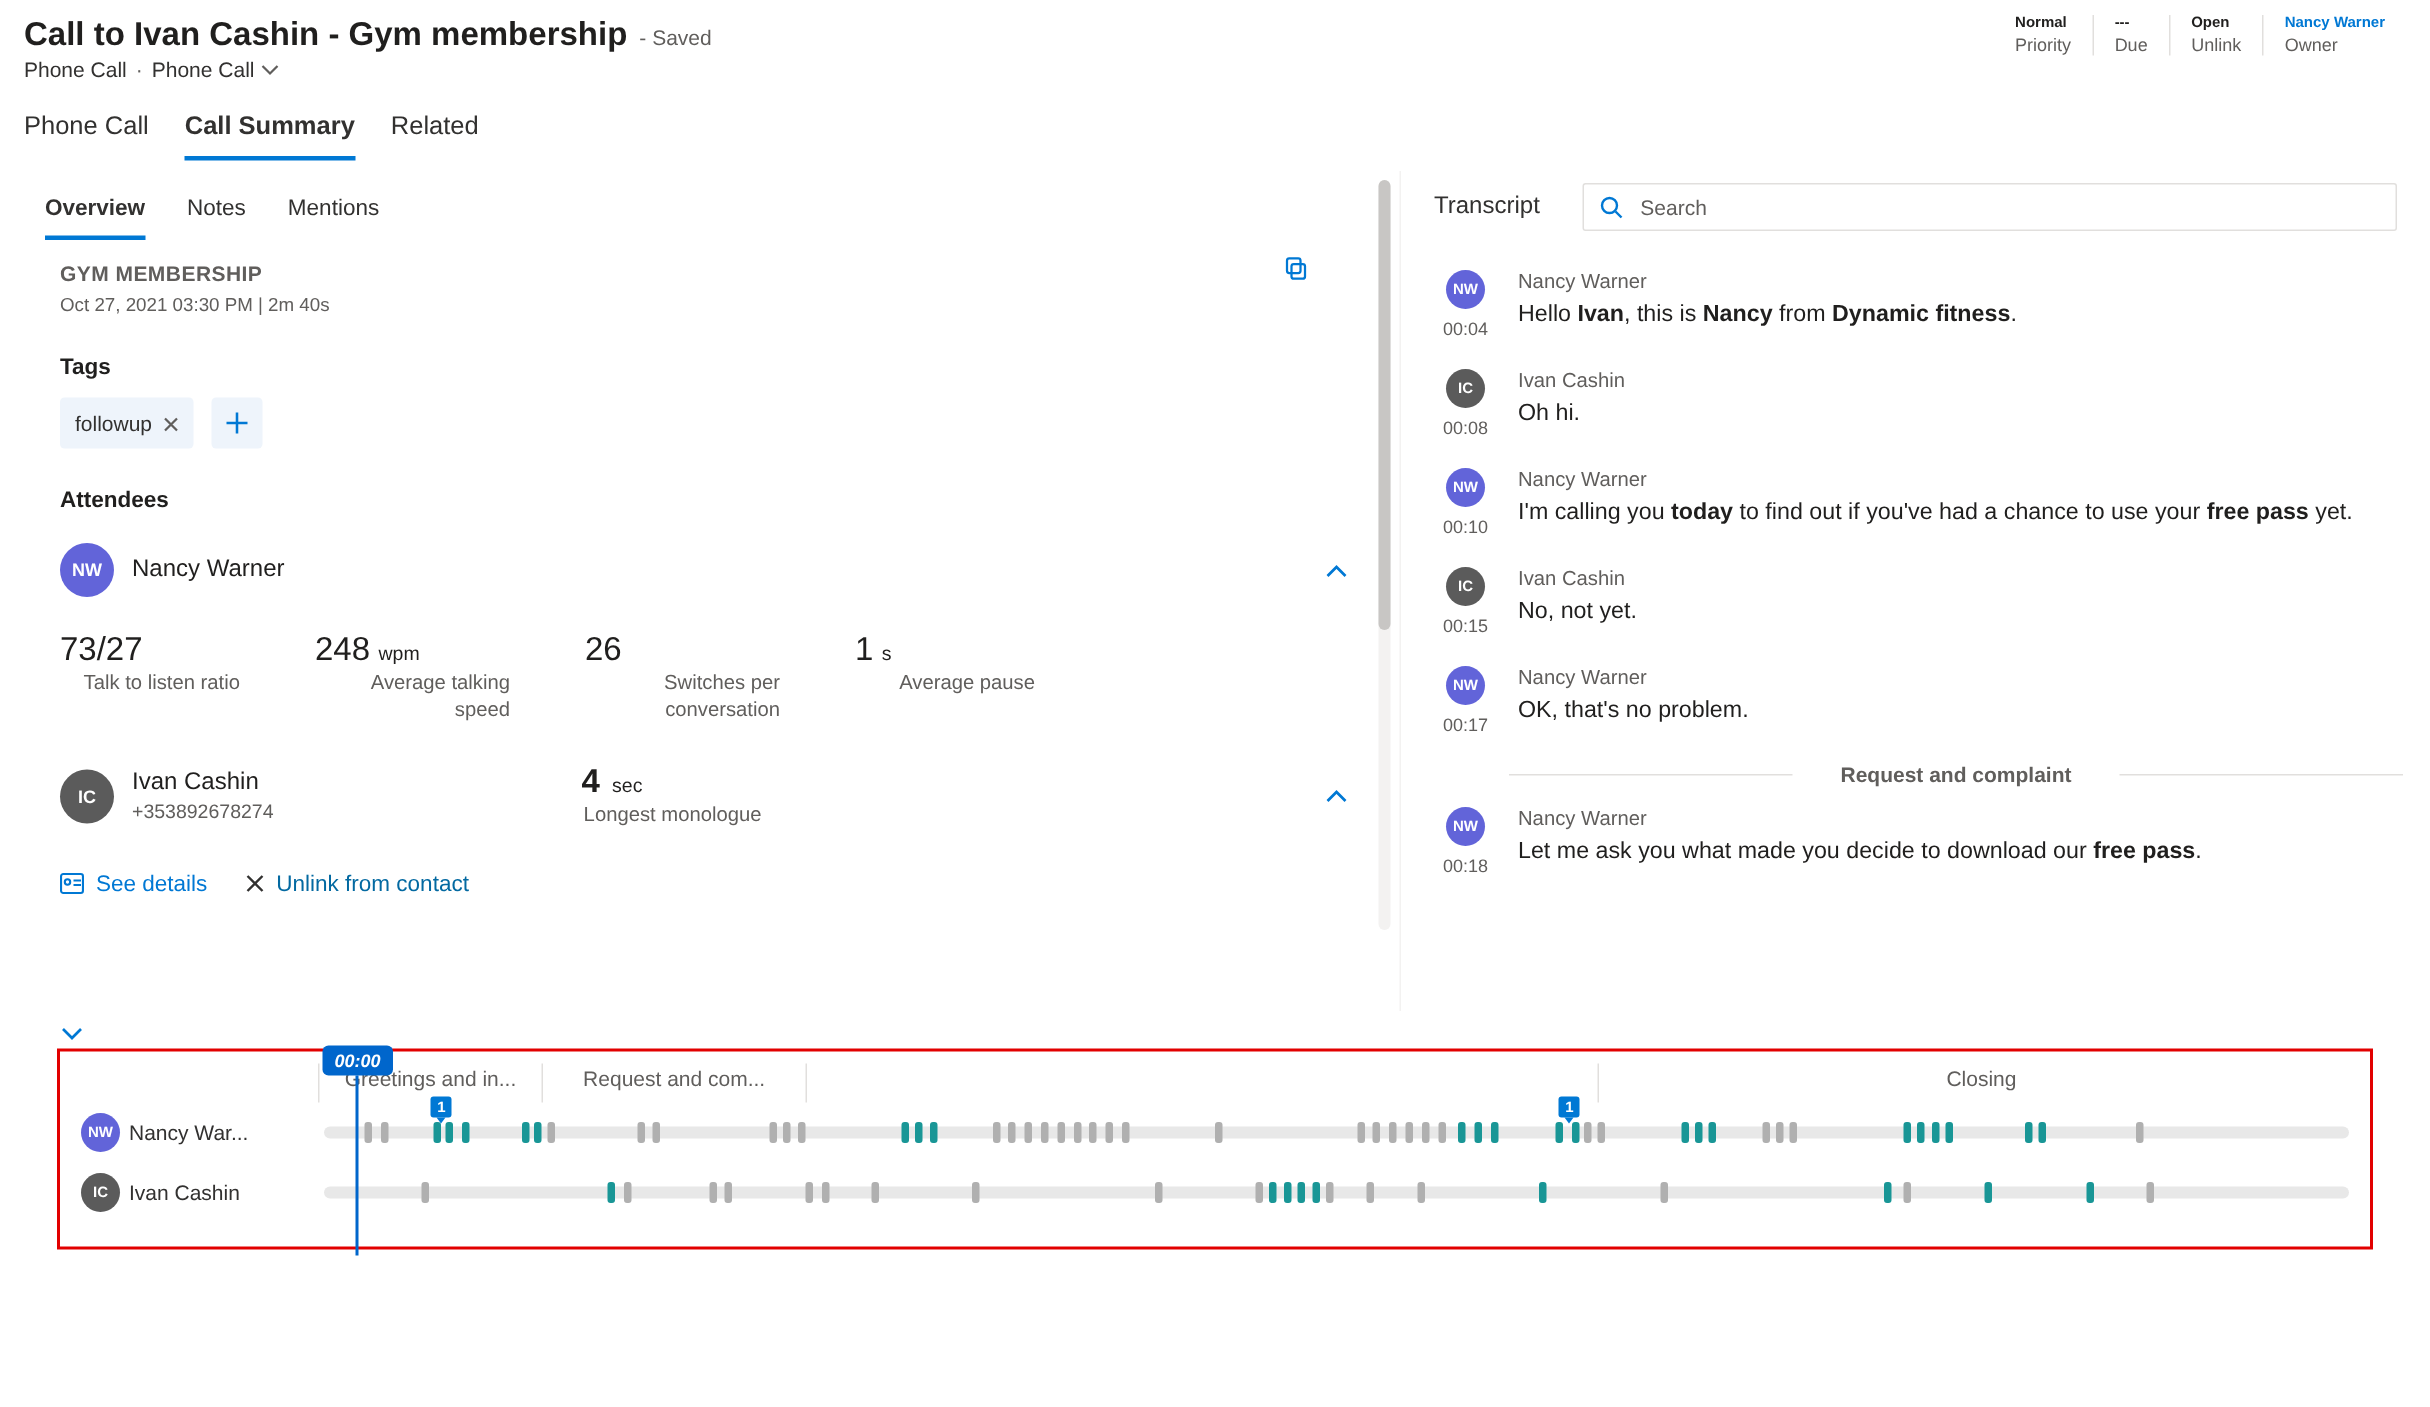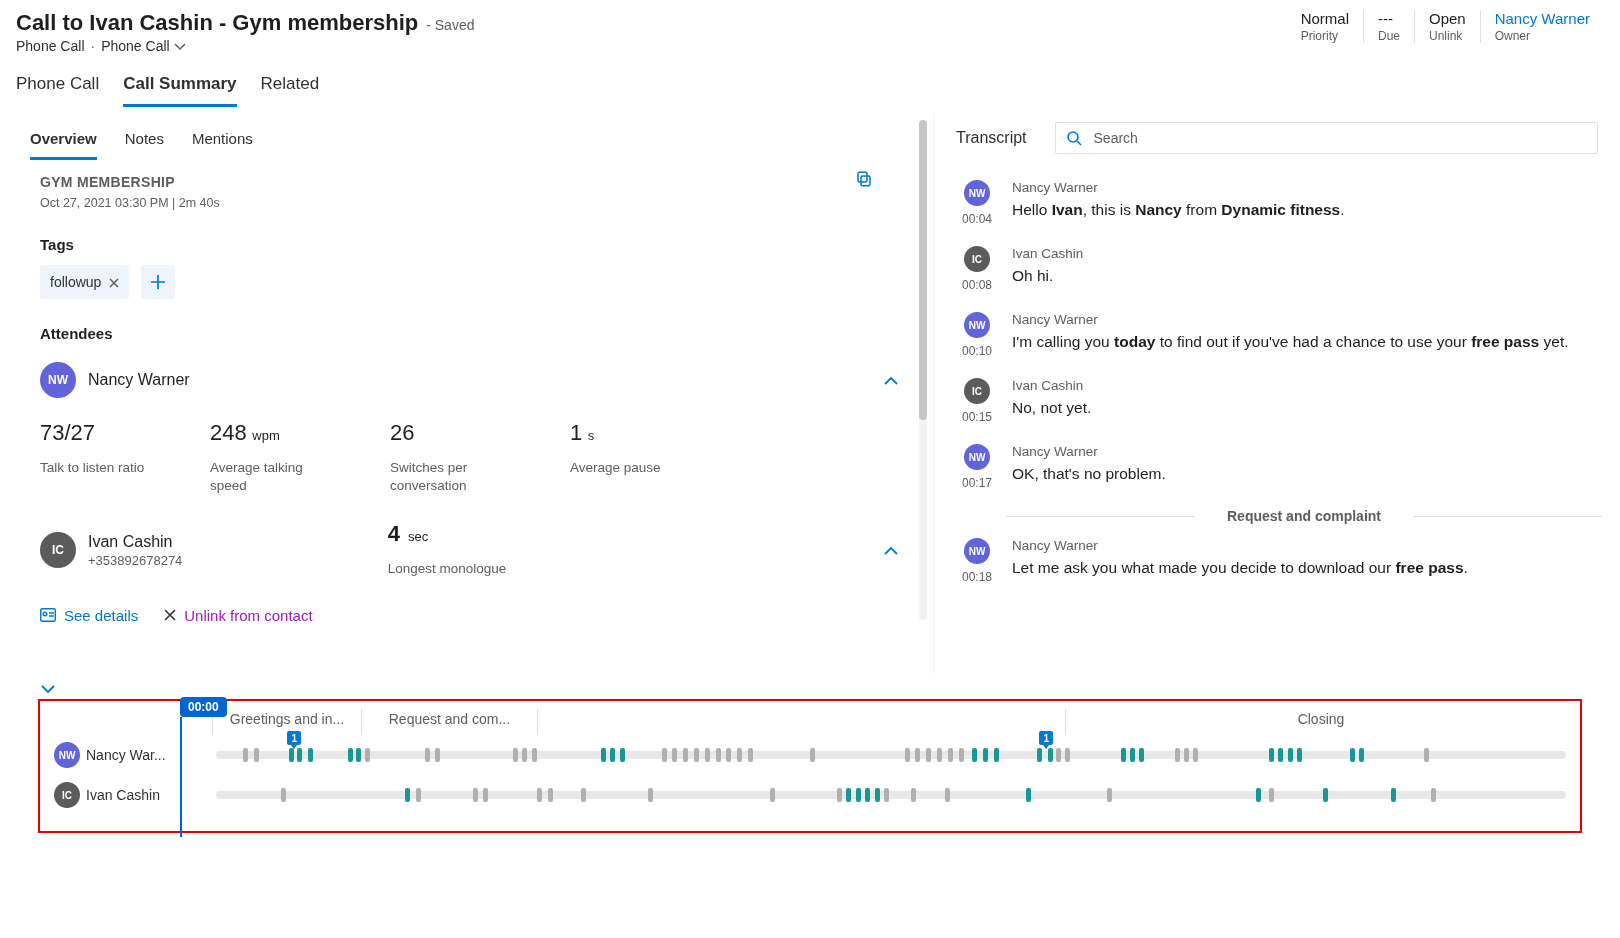--- a/index.html
+++ b/index.html
@@ -18,21 +18,21 @@
   .title-row { display: flex; align-items: baseline; gap: 8px; }
   .title { font-size: 22px; font-weight: 600; color: #201f1e; }
   .saved { font-size: 14px; color: #605e5c; }
   .subtitle-row { display: flex; align-items: center; gap: 6px; margin-top: 2px; color: #323130; font-size: 14px; }
   .subtitle-sep { color: #605e5c; }
   .chevron-down { width: 12px; height: 12px; }
 
   .header-right { display: flex; align-items: flex-start; }
   .hr-cell { padding: 0 14px; border-left: 1px solid #e1dfdd; }
   .hr-cell:first-child { border-left: none; }
-  .hr-value { font-weight: 400; font-size: 15px; color: #201f1e; }
+  .hr-value { font-weight: 700; font-size: 10px; color: #201f1e; }
   .hr-value.link { color: #0078d4; }
   .hr-label { font-size: 12px; color: #605e5c; margin-top: 2px; }
 
   
   .tabs { display: flex; gap: 24px; padding: 10px 4px 0 4px; border-bottom: 1px solid #fff; }
   .tab { font-size: 17px; padding: 6px 0 10px 0; cursor: pointer; color: #323130; }
   .tab.active { font-weight: 600; border-bottom: 3px solid #0078d4; }
 
   
   .body { display: flex; height: 560px; margin-top: 6px; }
@@ -64,29 +64,29 @@
   .avatar.ic { background: #5b5b5b; }
   .avatar.ic-sm { background: #5b5b5b; width: 26px; height: 26px; font-size: 10px; }
   .attendee-name { font-size: 16px; color: #201f1e; }
   .attendee-sub { font-size: 13px; color: #605e5c; margin-top: 2px; }
   .chevron-toggle { color: #0078d4; cursor: pointer; padding-right: 6px; }
 
   .metrics { display: flex; gap: 50px; margin-top: 22px; }
   .metric { min-width: 120px; }
   .metric-value { font-size: 22px; color: #201f1e; }
   .metric-value .unit { font-size: 13px; font-weight: 400; margin-left: 2px; }
-  .metric-label { font-size: 13.5px; color: #605e5c; margin-top: 13px; line-height: 1.35; max-width: 130px; }
+  .metric-label { font-size: 13.5px; color: #605e5c; margin-top: 0; line-height: 1.35; max-width: 130px; text-align: right; }
 
   .attendee2-row { display: flex; align-items: center; justify-content: space-between; margin-top: 26px; }
   .attendee2-left { display: flex; align-items: center; gap: 12px; }
   .metric-right { text-align: left; margin-right: 170px; }
 
   .actions-row { display: flex; gap: 26px; margin-top: 28px; align-items: center; }
   .action-link { display: inline-flex; align-items: center; gap: 8px; color: #0078d4; cursor: pointer; font-size: 15px; }
-  .action-link.gray { color: #a21caf; }
+  .action-link.gray { color: #0369a1; }
   .action-link.gray svg { color: #323130; }
 
   .left-scrollbar { position: absolute; top: 6px; right: 6px; width: 8px; height: 500px; background: #f3f2f1; border-radius: 4px; }
   .left-scrollbar-thumb { width: 8px; height: 300px; background: #c8c6c4; border-radius: 4px; }
 
   
   .right { flex: 1; padding: 0 6px 0 18px; display: flex; flex-direction: column; }
   .right-head { display: flex; align-items: center; gap: 28px; padding: 8px 4px 12px 4px; }
   .right-title { font-size: 16px; color: #323130; }
   .search-box { flex: 1; display: flex; align-items: center; gap: 10px; padding: 6px 10px; border: 1px solid #e1dfdd; background: #fff; border-radius: 2px; }
@@ -102,21 +102,21 @@
   .t-speaker { font-size: 13.5px; color: #605e5c; }
   .t-text { font-size: 15.5px; color: #201f1e; margin-top: 4px; line-height: 1.45; }
   .t-text b { font-weight: 600; }
   .section-divider { display: flex; align-items: center; gap: 32px; margin: 8px 0 4px 54px; font-weight: bold; }
   .section-divider .line { flex: 1; height: 1px; background: #e1dfdd; }
   .section-divider .label { font-size: 14px; color: #605e5c; }
 
   
   .expand-chevron { padding-left: 28px; color: #0078d4; margin-top: 6px; }
   .timeline-wrap { margin: 2px 26px 10px 26px; border: 2px solid #e20000; padding: 8px 14px 16px 14px; position: relative; }
-  .playhead { position: absolute; top: -4px; left: 140px; display: flex; flex-direction: column; align-items: flex-start; z-index: 5; }
+  .playhead { position: absolute; top: -4px; left: 175px; display: flex; flex-direction: column; align-items: center; z-index: 5; font-style: italic; }
   .playhead-badge { background: #0066cc; color: #fff; font-size: 12px; font-weight: 600; padding: 3px 8px; border-radius: 4px; }
   .playhead-stem { width: 2px; height: 120px; background: #0066cc; }
 
   .segments-row { display: flex; margin-left: 158px; position: relative; height: 26px; }
   .seg-col { border-left: 1px solid #e1dfdd; padding: 2px 8px; font-size: 14px; color: #605e5c; white-space: nowrap; overflow: hidden; text-align: center; }
 
   .tl-row { display: flex; align-items: center; gap: 12px; height: 40px; position: relative; }
   .tl-label { display: flex; align-items: center; gap: 6px; width: 150px; font-size: 14px; color: #323130; white-space: nowrap; overflow: hidden; text-overflow: ellipsis; }
   .track { flex: 1; height: 8px; background: #e8e8e8; border-radius: 4px; position: relative; }
   .tk { position: absolute; top: -3px; width: 5px; height: 14px; border-radius: 2px; }

